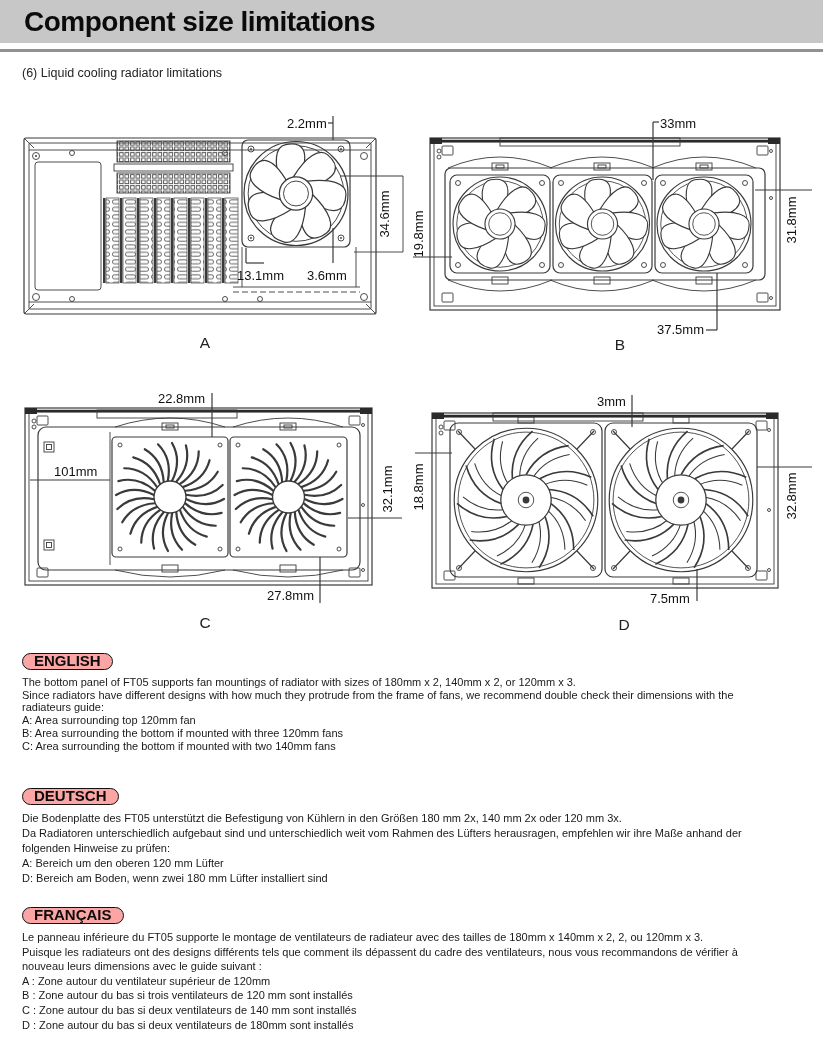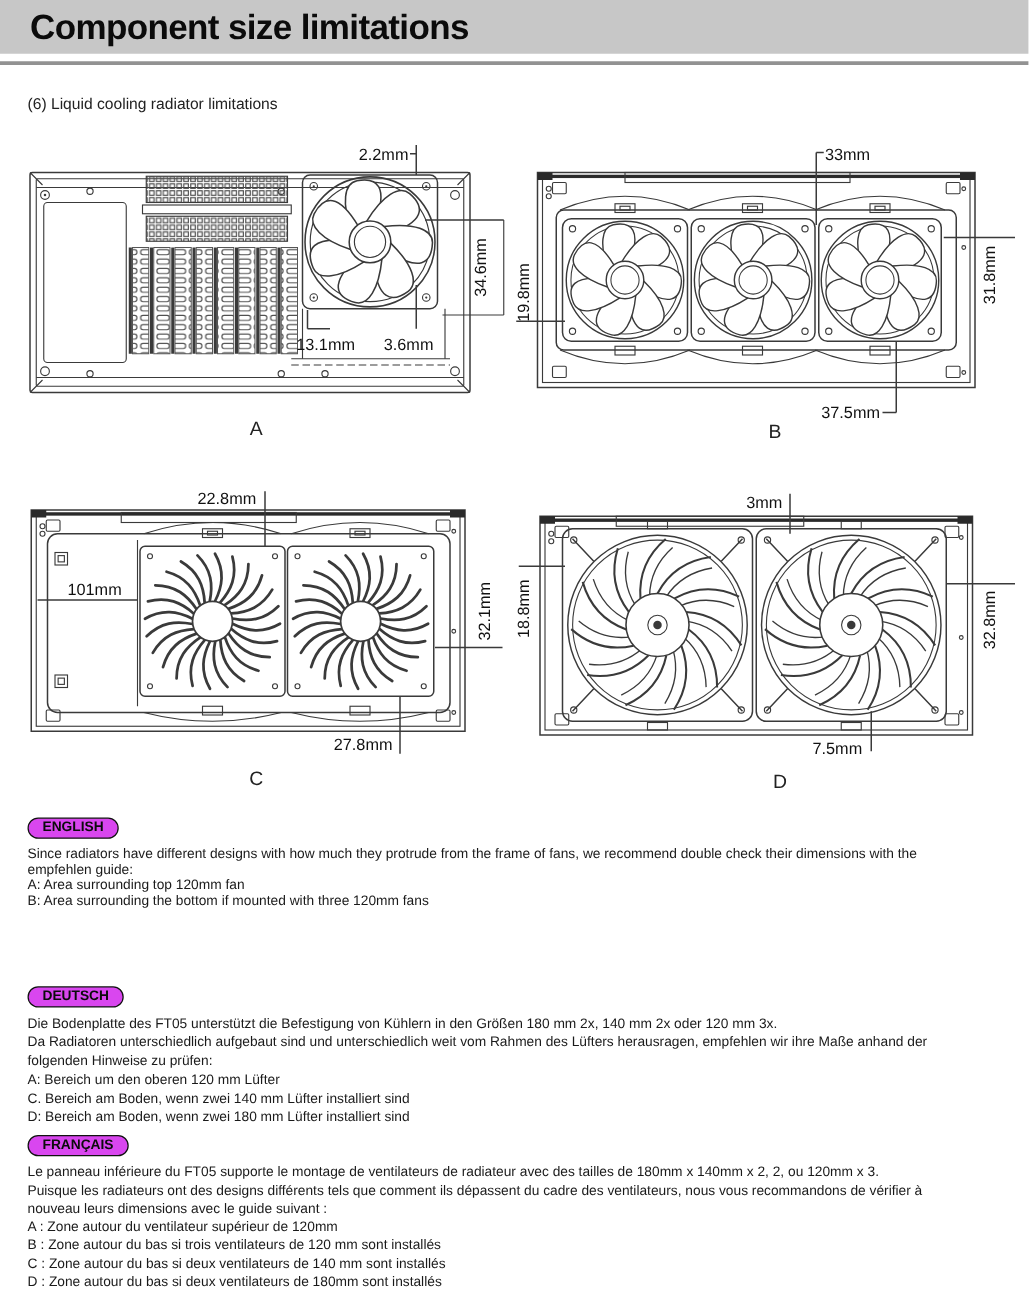--- a/index.html
+++ b/index.html
@@ -1,34 +1,34 @@
 <!DOCTYPE html>
 <html><head>
 <meta charset="utf-8">
 <style>
   html,body{margin:0;padding:0;background:#fff;}
   .page{position:relative;width:823px;height:1039px;background:#fff;overflow:hidden;
         font-family:"Liberation Sans",sans-serif;color:#111;}
   .hdr{position:absolute;left:0;top:0;width:823px;height:43px;background:#c7c7c7;}
   .hdr h1{margin:0;padding:6px 4px 0 24px;font-size:28px;font-weight:900;letter-spacing:-0.5px;color:#0b0b0b;}
   .rule{position:absolute;left:0;top:49px;width:823px;height:3px;background:#929292;}
-  .subtitle{position:absolute;left:22px;top:76px;font-size:12.5px;color:#222;}
+  .subtitle{position:absolute;left:22px;top:66px;font-size:12.5px;color:#222;}
   svg.diag{position:absolute;}
   #diagA{left:20px;top:108px;}
   #diagB{left:408px;top:108px;}
   #diagC{left:20px;top:385px;}
   #diagD{left:408px;top:385px;}
   .ln{stroke:#3a3a3a;fill:none;stroke-width:1.2px;}
   .lnt{stroke:#3a3a3a;fill:none;stroke-width:0.9px;}
   .thk{stroke:#2a2a2a;fill:none;stroke-width:2.4px;}
   .dim{font-family:"Liberation Sans",sans-serif;font-size:13px;fill:#111;stroke:none;}
   .dlabel{font-family:"Liberation Sans",sans-serif;font-size:15.5px;fill:#222;stroke:none;}
   .sect{position:absolute;left:22px;width:790px;}
-  .badge{display:inline-block;border:1.6px solid #111;border-radius:9px;background:#d946ef;
-         padding:0 11px;font-size:11px;font-weight:bold;height:15px;line-height:14px;color:#0b0b0b;}
+  .badge{display:inline-block;border:1.6px solid #111;border-radius:9px;background:#fca5a5;
+         padding:0 11px;font-size:15px;font-weight:bold;height:15px;line-height:14px;color:#0b0b0b;}
   .lines{margin-top:6px;}
   .tline{font-size:11px;color:#1a1a1a;white-space:nowrap;}
   .en .tline{line-height:12.7px;}
   .de .tline{line-height:15px;}
   .fr .tline{line-height:14.6px;}
   #defsSvg{position:absolute;width:0;height:0;overflow:hidden;}
 </style>
 </head>
 <body>
 
@@ -368,35 +368,36 @@
       <line x1="349" y1="82" x2="404" y2="82" class="ln"></line>
       <text class="dim" x="242" y="218">7.5mm</text>
       <line x1="289" y1="184" x2="289" y2="216" class="ln"></line>
     </g>
     <text class="dlabel" x="216" y="245" text-anchor="middle">D</text>
   </svg>
 
   <div class="sect en" style="top:652px;">
     <span class="badge">ENGLISH</span>
     <div class="lines">
+      <div class="tline">The bottom panel of FT05 supports fan mountings of radiator with sizes of 180mm x 2, 140mm x 2, or 120mm x 3.</div>
       <div class="tline">Since radiators have different designs with how much they protrude from the frame of fans, we recommend double check their dimensions with the</div>
-      <div class="tline">empfehlen guide:</div>
+      <div class="tline">radiateurs guide:</div>
       <div class="tline">A: Area surrounding top 120mm fan</div>
       <div class="tline">B: Area surrounding the bottom if mounted with three 120mm fans</div>
+      <div class="tline">C: Area surrounding the bottom if mounted with two 140mm fans</div>
     </div>
   </div>
 
   <div class="sect de" style="top:770px;margin-top:17px;">
     <span class="badge">DEUTSCH</span>
     <div class="lines">
       <div class="tline">Die Bodenplatte des FT05 unterstützt die Befestigung von Kühlern in den Größen 180 mm 2x, 140 mm 2x oder 120 mm 3x.</div>
       <div class="tline">Da Radiatoren unterschiedlich aufgebaut sind und unterschiedlich weit vom Rahmen des Lüfters herausragen, empfehlen wir ihre Maße anhand der</div>
       <div class="tline">folgenden Hinweise zu prüfen:</div>
       <div class="tline">A: Bereich um den oberen 120 mm Lüfter</div>
-      <div class="tline">C. Bereich am Boden, wenn zwei 140 mm Lüfter installiert sind</div>
       <div class="tline">D: Bereich am Boden, wenn zwei 180 mm Lüfter installiert sind</div>
     </div>
   </div>
 
   <div class="sect fr" style="top:906px;">
     <span class="badge">FRANÇAIS</span>
     <div class="lines">
       <div class="tline">Le panneau inférieure du FT05 supporte le montage de ventilateurs de radiateur avec des tailles de 180mm x 140mm x 2, 2, ou 120mm x 3.</div>
       <div class="tline">Puisque les radiateurs ont des designs différents tels que comment ils dépassent du cadre des ventilateurs, nous vous recommandons de vérifier à</div>
       <div class="tline">nouveau leurs dimensions avec le guide suivant :</div>

